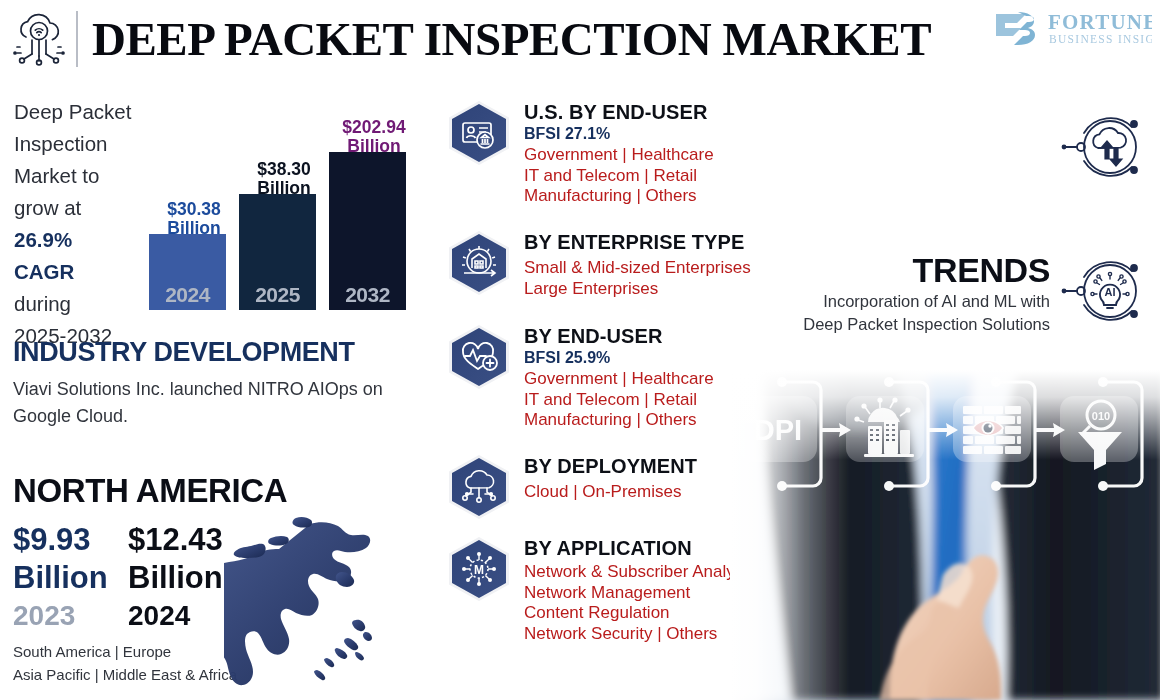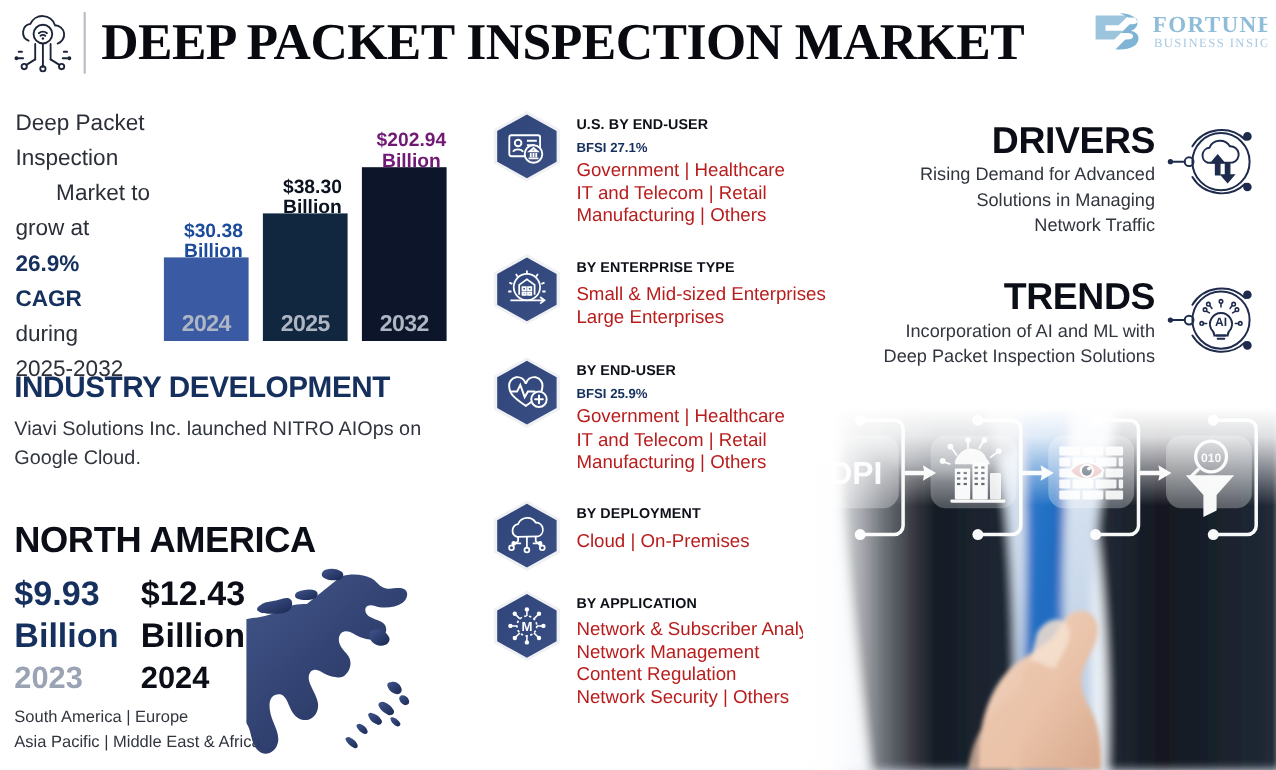--- a/index.html
+++ b/index.html
@@ -57,22 +57,22 @@
   .na-yr { font-size:28px; color:#99a3b4; }
   .na-yr.dark { color:#0b0e16; }
   .na-regions { position:absolute; left:13px; top:640px; font-size:15px; line-height:23px; color:#31353d; }
   .na-map { position:absolute; left:224px; top:512px; width:190px; height:185px; }
 
   
   .segments { position:absolute; left:446px; top:100px; width:330px; }
   .seg { position:relative; min-height:62px; margin-bottom:12px; }
   .hexwrap { position:absolute; left:0; top:0; width:66px; height:66px; }
   .seg-body { margin-left:78px; padding-top:2px; }
-  .seg-title { font-size:13px; font-weight:bold; color:#0d1017; letter-spacing:0.1px; line-height:21px; }
-  .seg-high { font-size:12px; font-weight:bold; color:#16305e; line-height:22px; }
+  .seg-title { font-size:20px; font-weight:bold; color:#0d1017; letter-spacing:0.1px; line-height:21px; }
+  .seg-high { font-size:16px; font-weight:bold; color:#16305e; line-height:22px; }
   .seg-list { font-size:17px; line-height:20.5px; color:#b91c1c; }
 
   
   .dt-block { position:absolute; }
   .dt-title { font-size:34px; font-weight:bold; color:#0b0e16; text-align:right; letter-spacing:-0.4px; line-height:40px; }
   .dt-text { font-size:16.5px; line-height:23px; color:#31353d; text-align:right; }
   .dt-icon { position:absolute; width:92px; height:86px; }
 
   #drivers { left:790px; top:108px; width:260px; }
   #trends  { left:790px; top:250px; width:260px; }
@@ -123,21 +123,21 @@
           <path d="M26 4c10 0 16 4 16 9 0 4-3 6-6 7 4 1 7 3 7 7 0 6-7 10-17 10h-4l9-9h2c3 0 5-1 5-3 0-2-2-3-5-3h-6l8-8h2c3 0 5-1 5-3 0-2-2-3-5-3h-3z" fill="#7fb4d4"></path>
         </g>
         <text x="56" y="21" font-family="Liberation Serif, serif" font-size="21" font-weight="bold" fill="#8fbcd8" letter-spacing="1.2">FORTUNE</text>
         <text x="57" y="35" font-family="Liberation Serif, serif" font-size="11.5" fill="#a8c9e0" letter-spacing="1.3">BUSINESS INSIGHTS</text>
       </svg>
     </div>
   </div>
 
   <div class="intro">
     <span style="display: block;">Deep Packet Inspection</span>
-    <span style="display: block; margin-left: 37px;">Market to</span>
+    <span style="display: block;">Market to</span>
     <span style="display: block;">grow at</span>
     <b style="display: block;">26.9%</b>
     <b style="display: block;">CAGR</b>
     <span style="display: block;">during</span>
     <span style="display: block;">2025-2032</span>
   </div>
 
   <div class="chart">
 
     <div class="bar-lbl" style="left:-6px; top:90px; color:#1c4b9c;">
@@ -364,26 +364,20 @@
         <div class="seg-title" style="margin-bottom:3px;">BY APPLICATION</div>
         <div class="seg-list">Network &amp; Subscriber Analysis</div>
         <div class="seg-list">Network Management</div>
         <div class="seg-list">Content Regulation</div>
         <div class="seg-list">Network Security  |  Others</div>
       </div>
     </div>
 
   </div>
 
-  <div class="dt-block" id="drivers">
-    <div class="dt-title">DRIVERS</div>
-    <div class="dt-text">Rising Demand for Advanced</div>
-    <div class="dt-text">Solutions in Managing</div>
-    <div class="dt-text">Network Traffic</div>
-  </div>
   <div class="dt-icon" style="left:1060px; top:104px;">
     <svg viewBox="0 0 92 86" width="92" height="86">
       <g fill="none" stroke="#1e2b4d" stroke-width="1.8" stroke-linecap="round">
         <circle cx="50" cy="43" r="26"></circle>
         <path d="M24 29a31 31 0 0 1 48-6"></path>
         <path d="M24 57a31 31 0 0 0 48 6"></path>
         <circle cx="74" cy="20" r="3" fill="#1e2b4d"></circle>
         <circle cx="74" cy="66" r="3" fill="#1e2b4d"></circle>
         <circle cx="21" cy="43" r="4"></circle>
         <path d="M5 43h12"></path>

